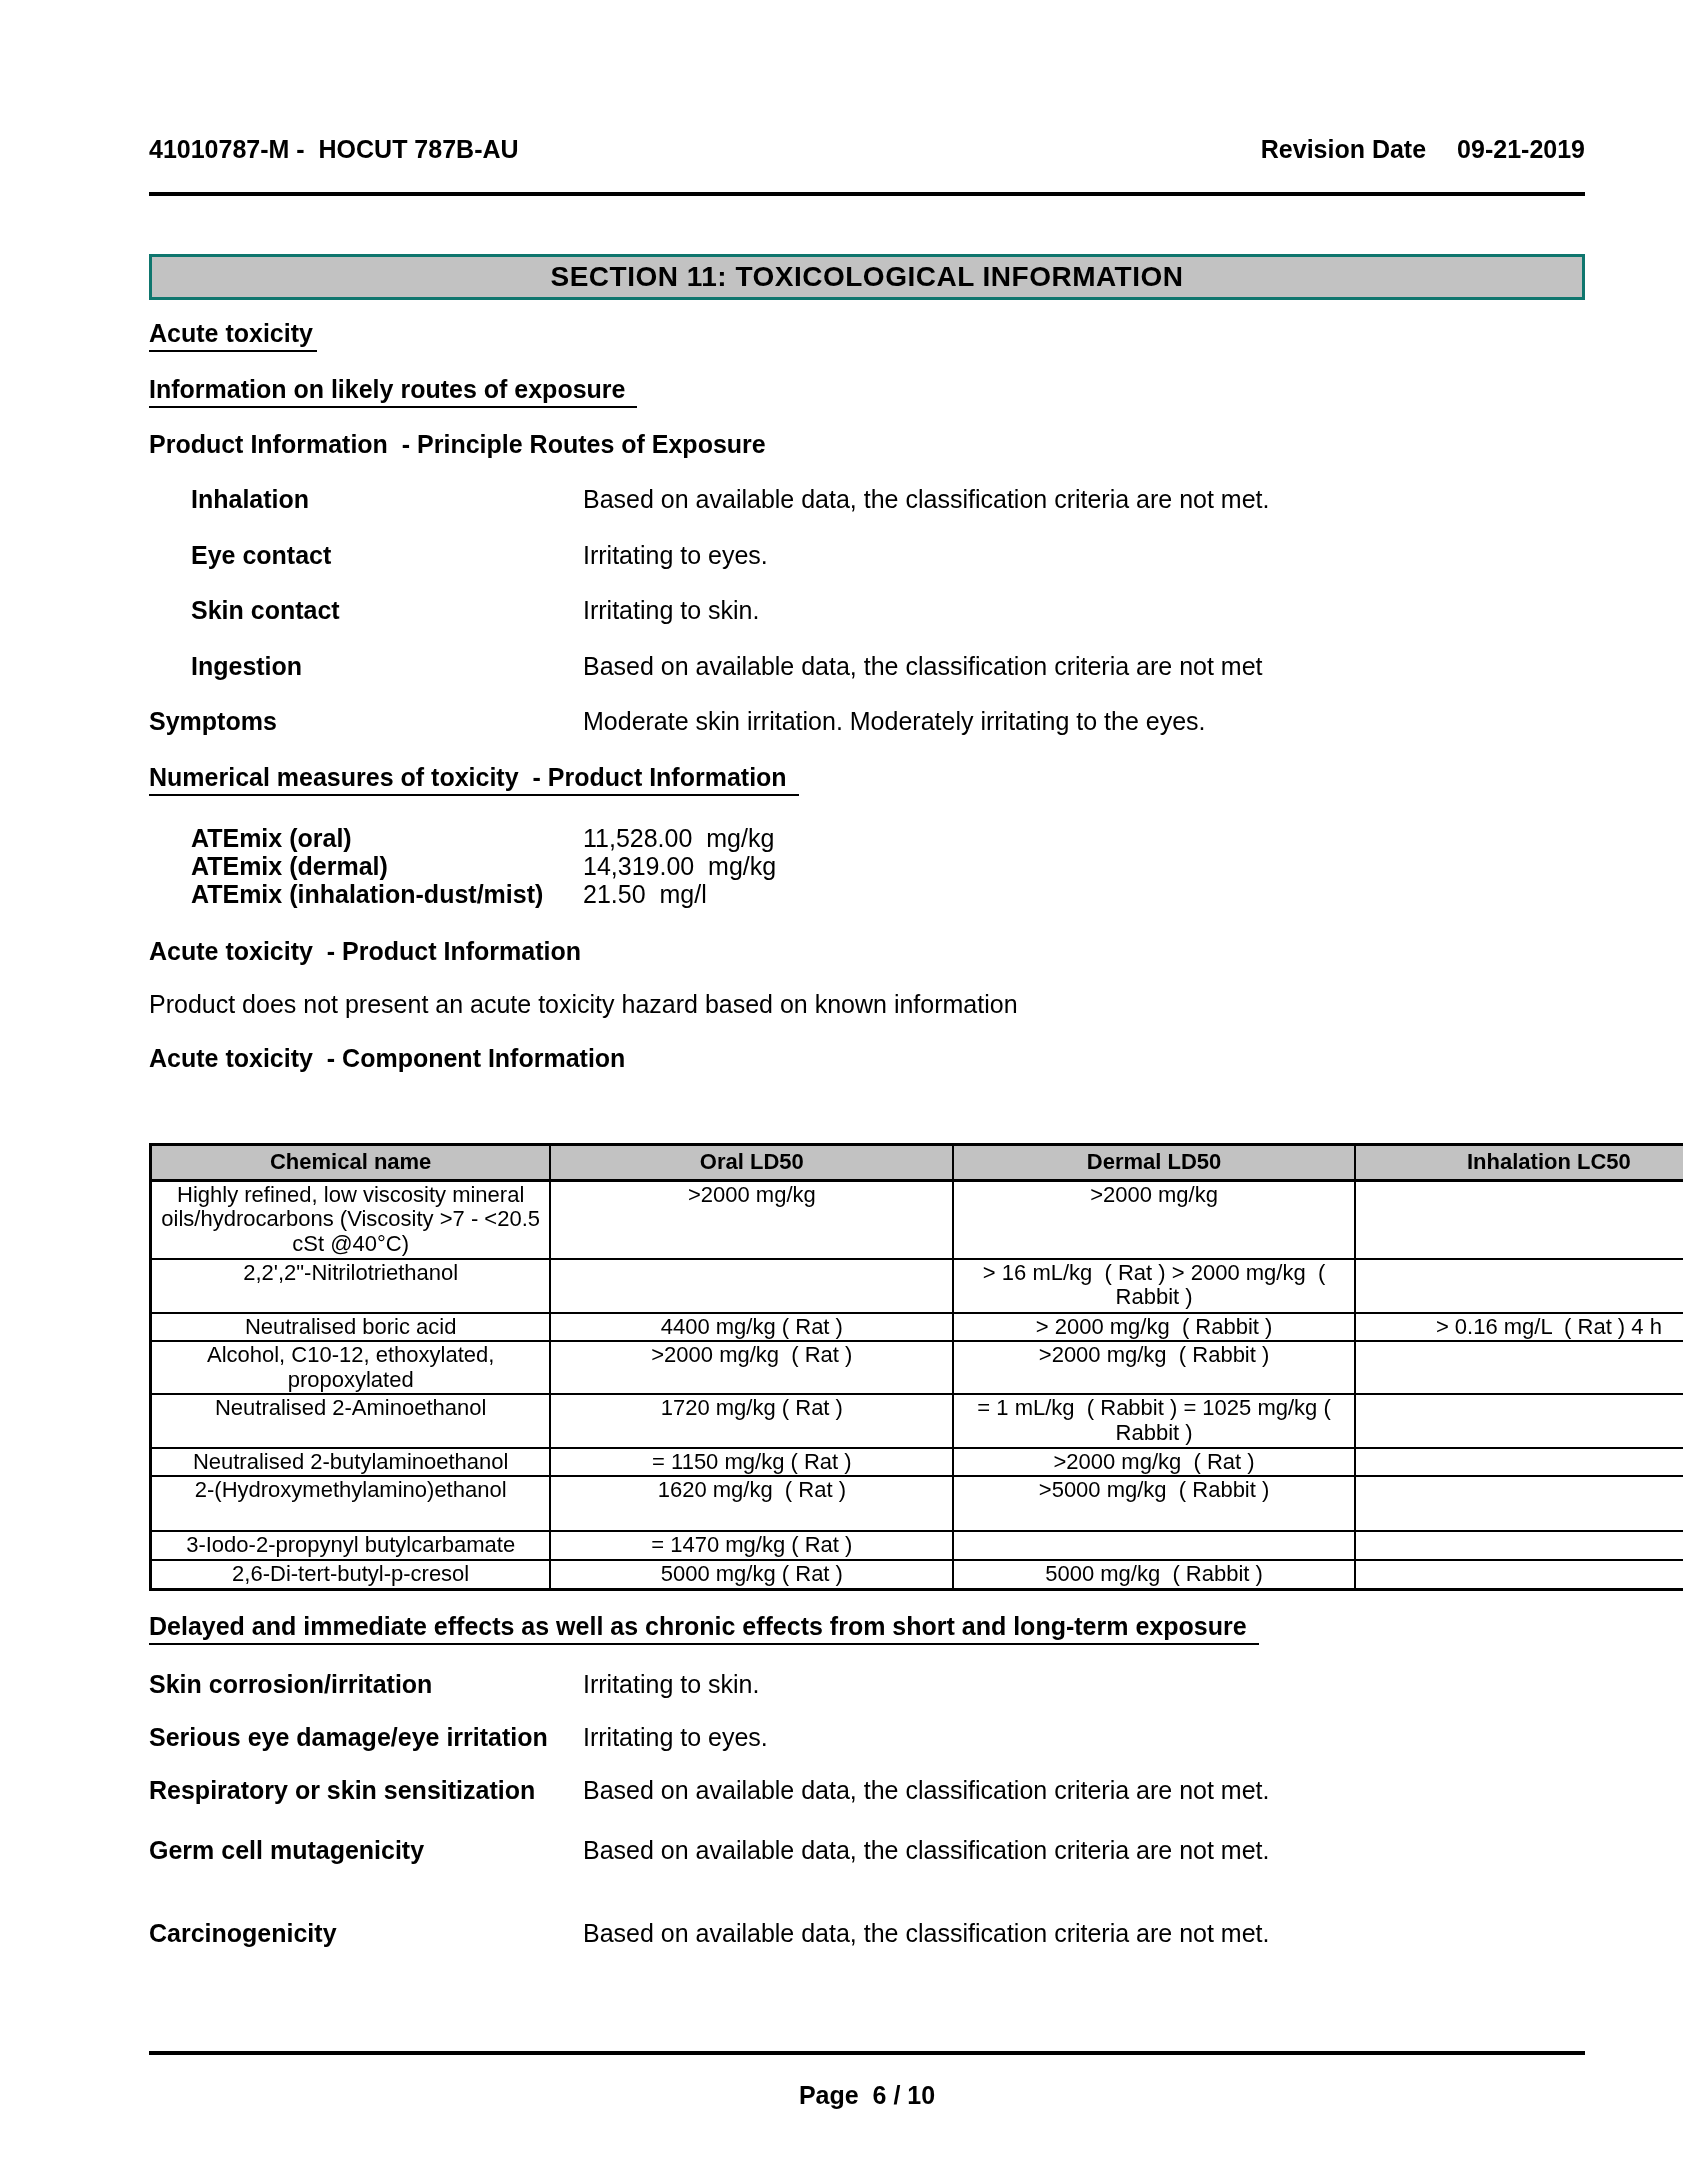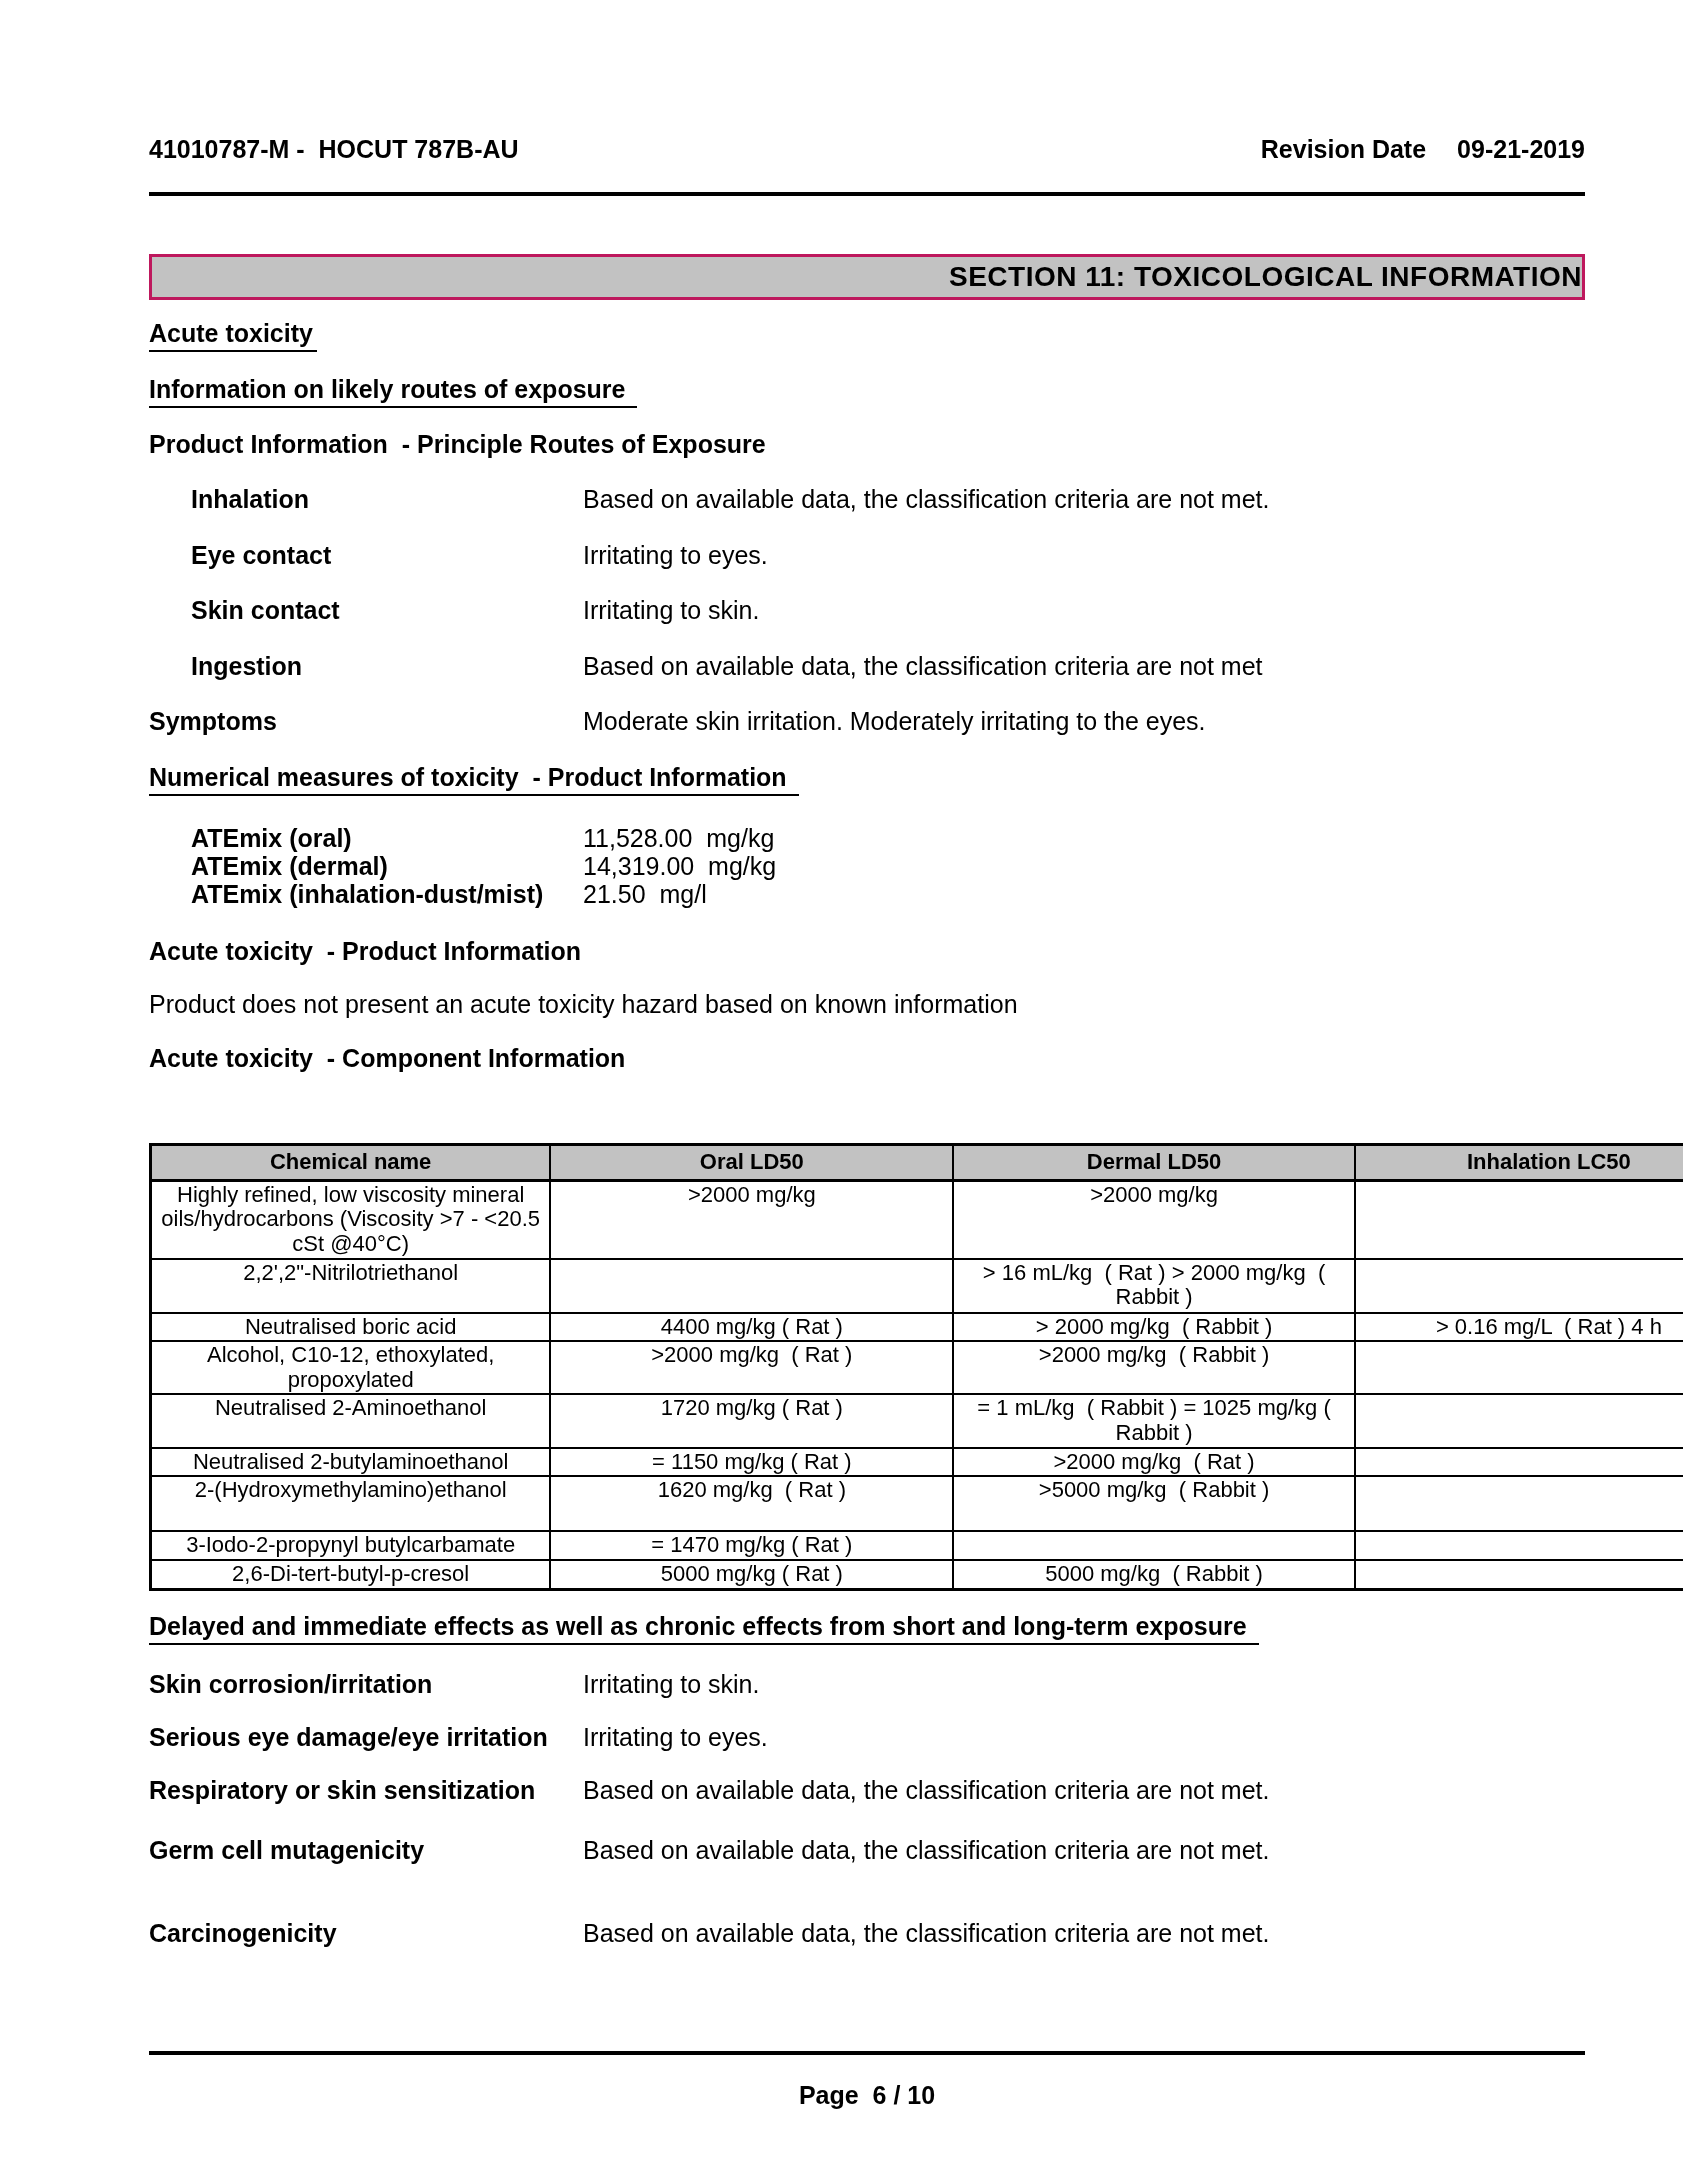--- a/index.html
+++ b/index.html
@@ -9,21 +9,21 @@
   .pre{white-space:pre-wrap;}
   
   .doc-header{position:absolute;top:99px;left:0;right:0;display:flex;justify-content:space-between;
               font-size:25px;font-weight:bold;}
   .rev{display:flex;gap:31px;}
   .rule{position:absolute;left:0;right:0;height:4px;background:#000;}
   .rule-top{top:156px;}
   .rule-bottom{top:2015px;}
   
   .section-bar{position:absolute;top:218px;left:0;right:0;height:40px;background:#c2c2c2;
-               border:3px solid #be185d;display:flex;align-items:center;justify-content:flex-end;
+               border:3px solid #0f766e;display:flex;align-items:center;justify-content:center;
                font-size:28px;font-weight:bold;letter-spacing:0.5px;}
   
   .h1{position:absolute;left:0;font-size:25px;font-weight:bold;}
   .ul{display:inline-block;border-bottom:2px solid #000;padding-bottom:2px;padding-right:12px;}
   
   .kv{position:absolute;left:0;right:0;height:30px;font-size:25px;}
   .lbl{position:absolute;left:0;font-weight:bold;}
   .lbl.ind{left:42px;}
   .val{position:absolute;left:434px;}
   .plain{position:absolute;left:0;font-size:25px;}

